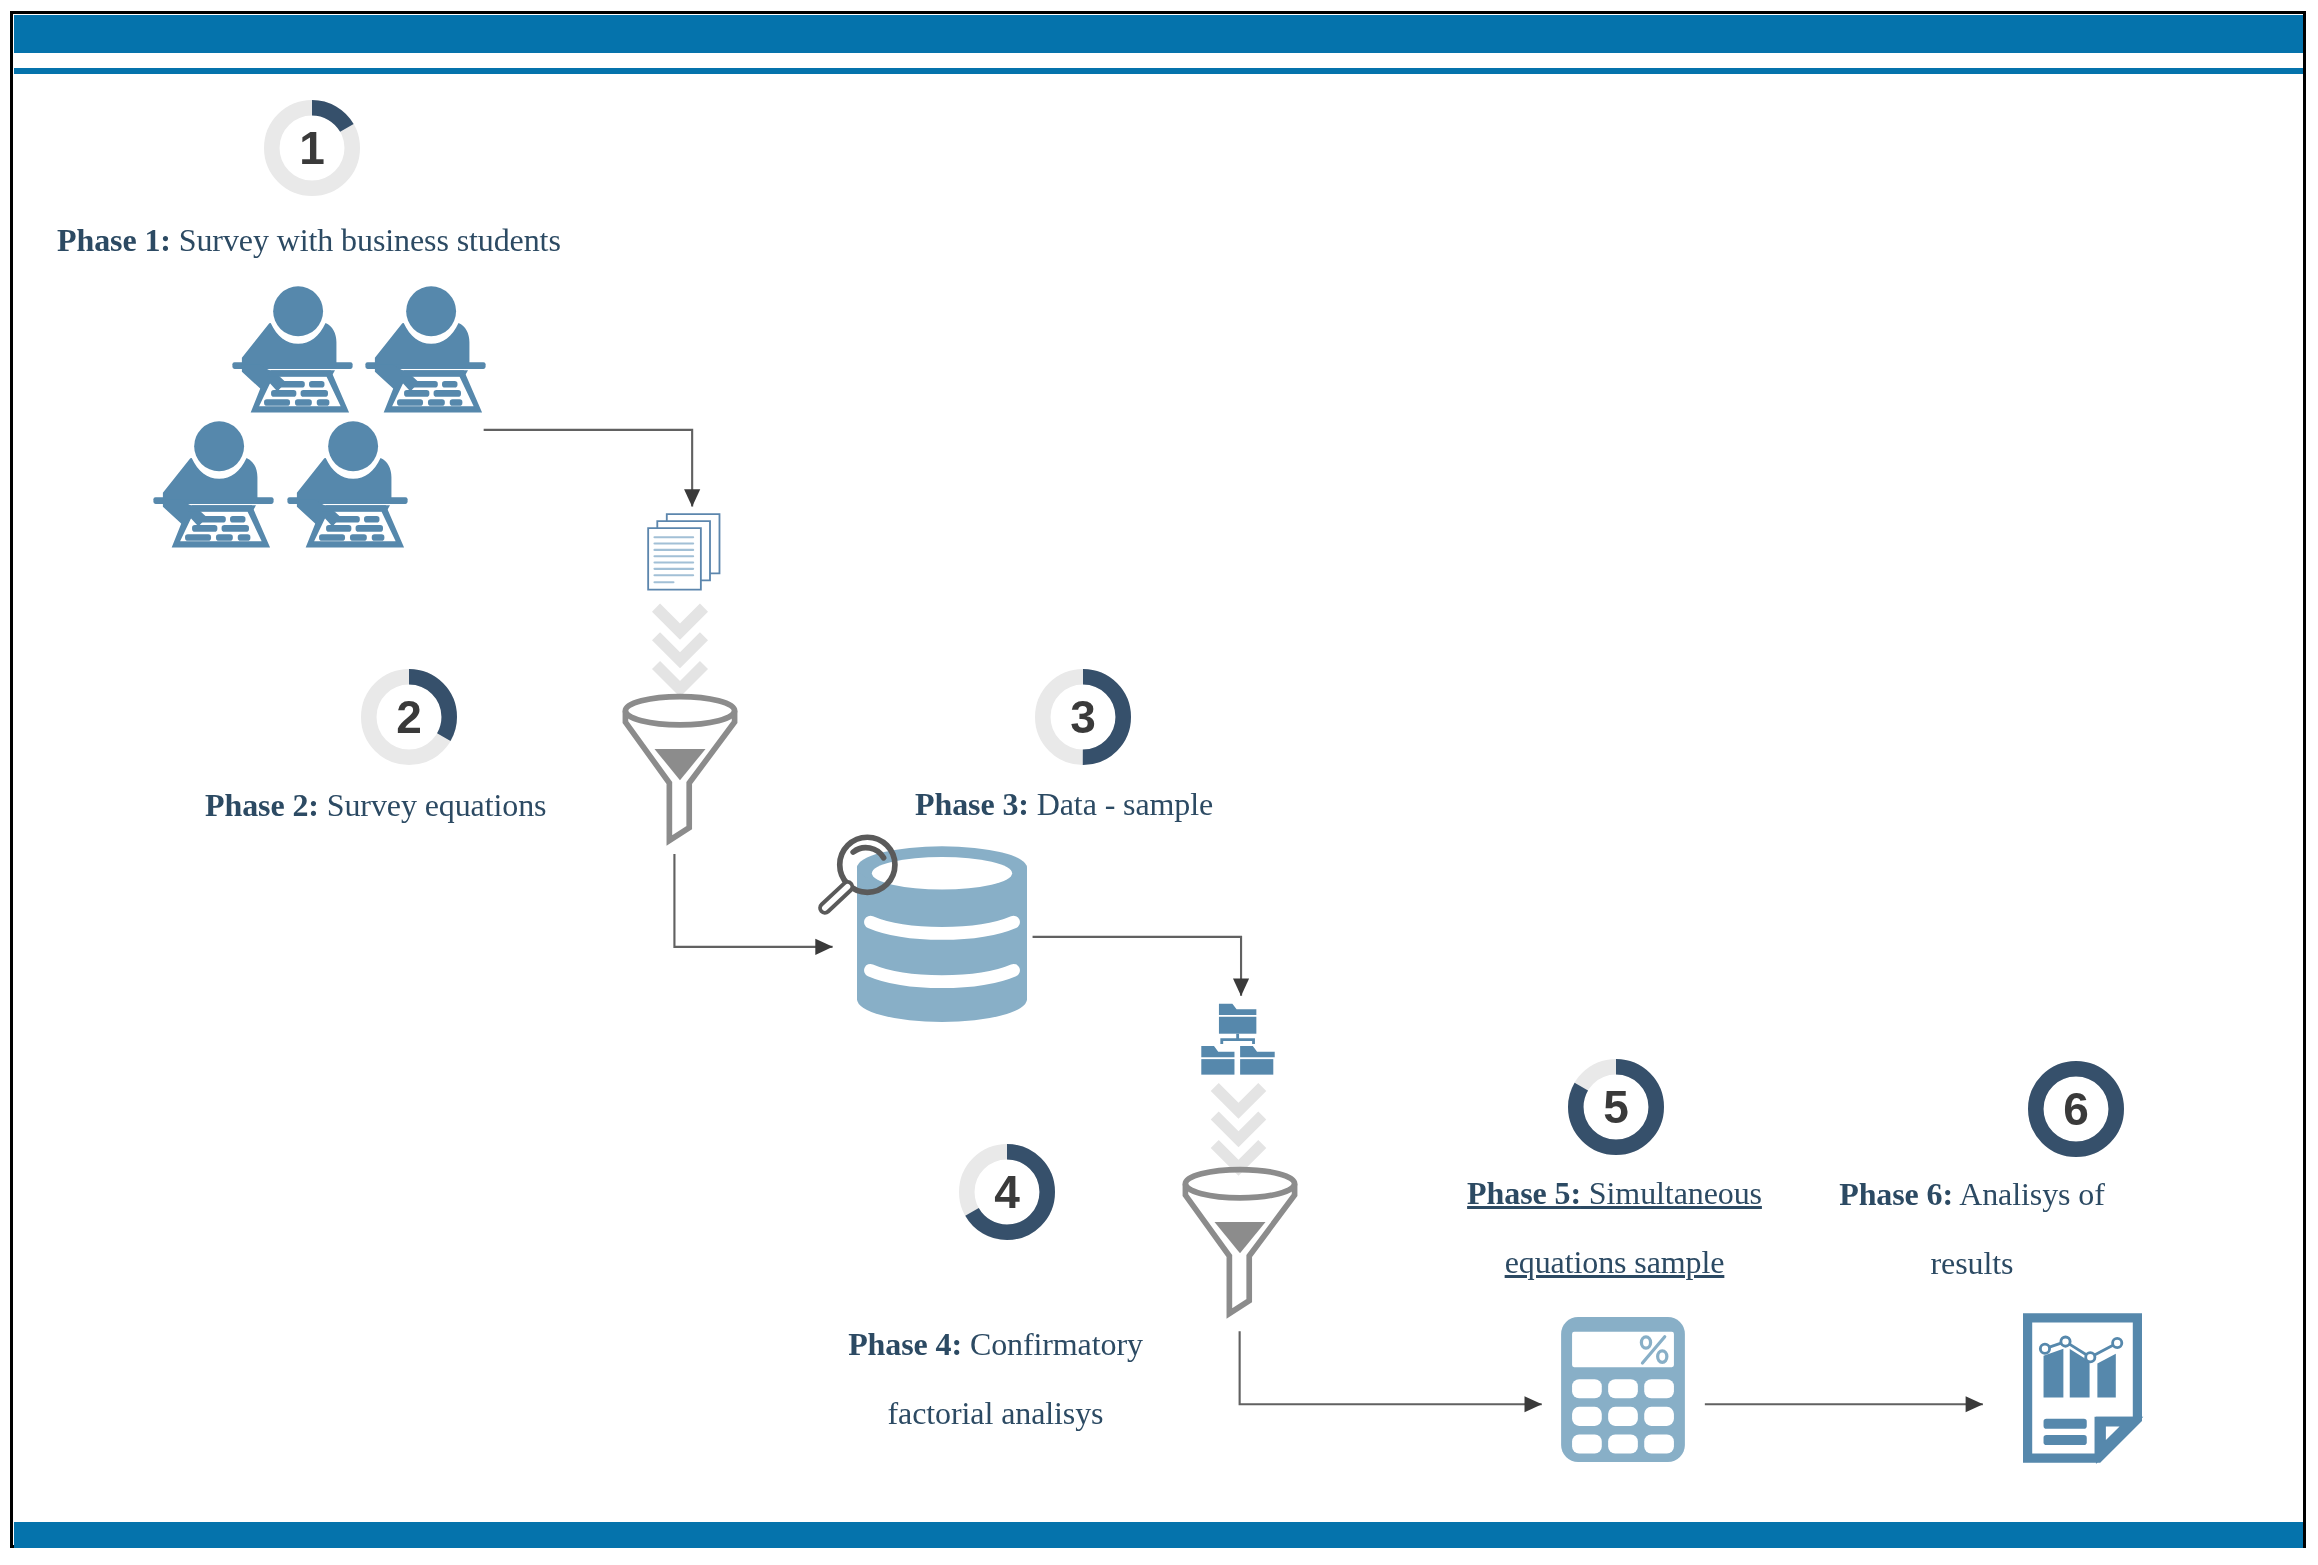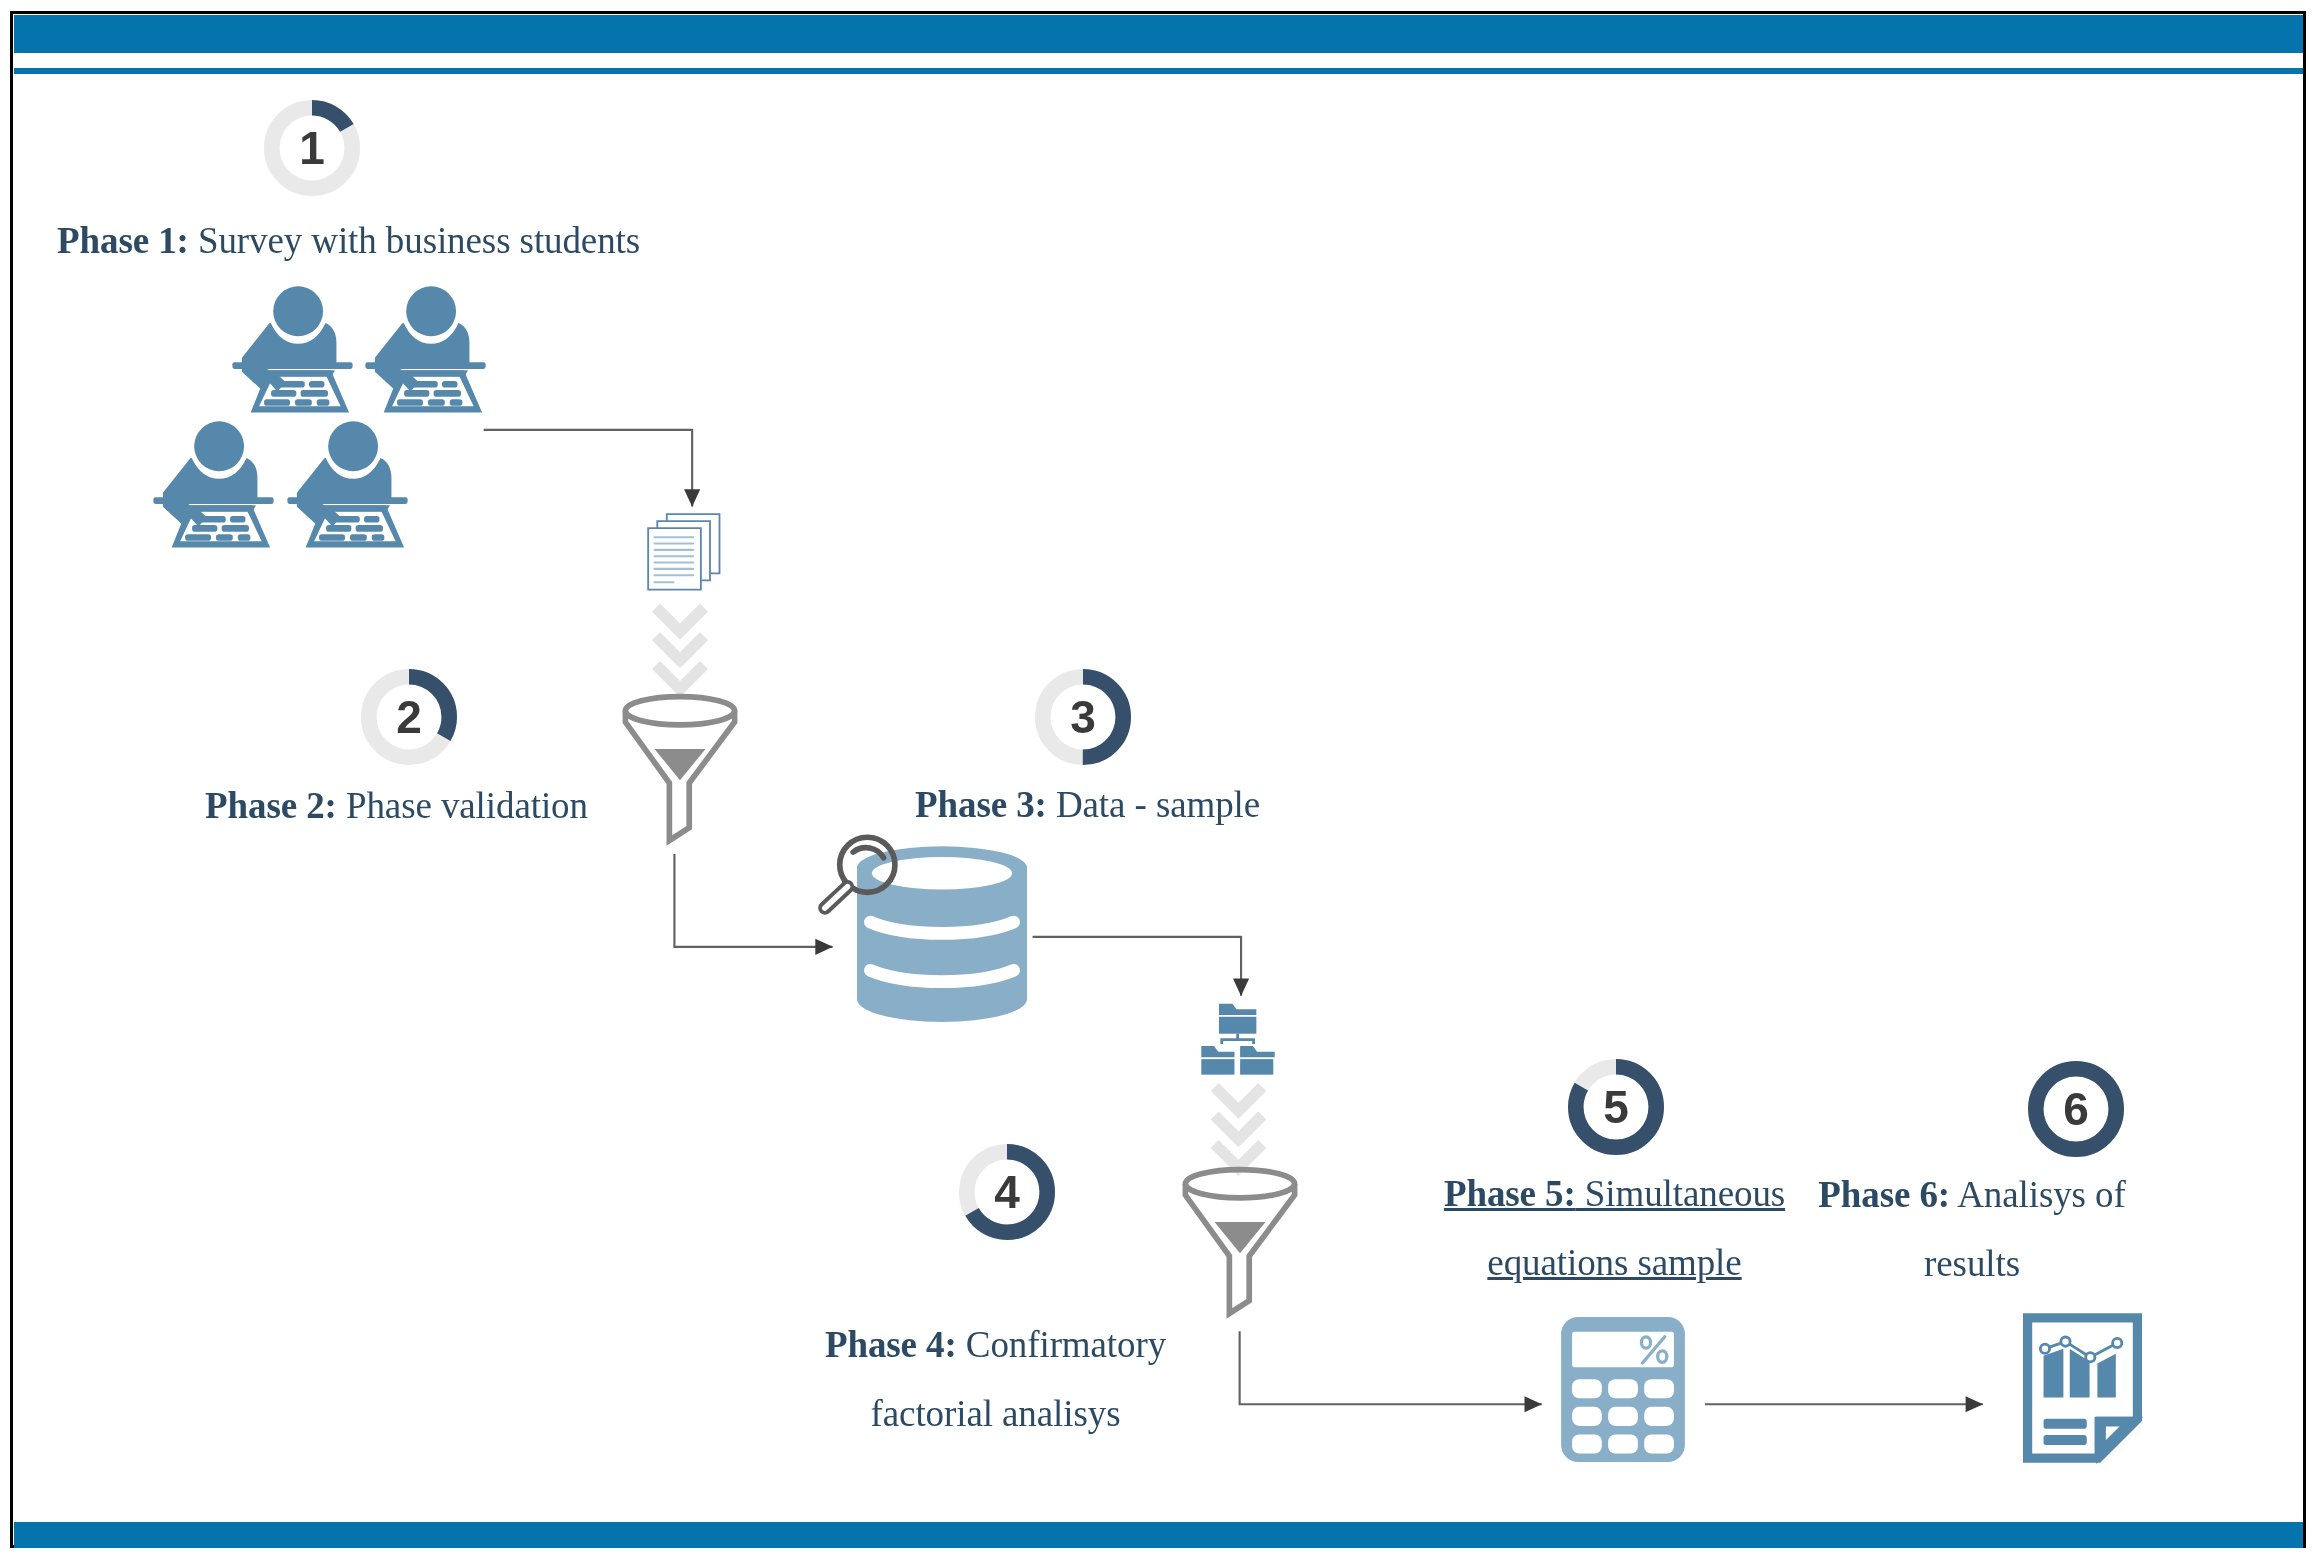--- a/index.html
+++ b/index.html
@@ -1,21 +1,21 @@
 <!DOCTYPE html>
 <html style="font-size:11.3px"><head>
 <meta charset="utf-8">
 <style>
   html,body{margin:0;padding:0;background:#ffffff;}
   #page{position:relative;width:2319px;height:1566px;background:#ffffff;overflow:hidden;
         font-family:"Liberation Serif","DejaVu Serif",serif;}
   .frame{position:absolute;left:10px;top:11.3px;width:2296px;height:1537px;
          border:3.5px solid #000000;box-sizing:border-box;background:#ffffff;}
   .band{position:absolute;background:#0573AC;}
-  .ph{position:absolute;color:#2C4A63;white-space:nowrap;font-size:37px;line-height:69px;letter-spacing:-0.1px;}
+  .ph{position:absolute;color:#2C4A63;white-space:nowrap;font-size:32px;line-height:69px;letter-spacing:-0.1px;}
   .ph .lbl{font-weight:bold;}
   .ph .c{display:block;text-align:center;white-space:nowrap;}
   .donut{position:absolute;}
   .icon{position:absolute;}
   .dnum{position:absolute;left:0;top:0;width:100%;height:100%;display:flex;align-items:center;
         justify-content:center;color:#3A3A3A;font-family:"Liberation Sans","DejaVu Sans",sans-serif;
         font-weight:bold;line-height:1;}
   svg{display:block;overflow:visible;}
 </style>
 </head>
@@ -63,21 +63,21 @@
     <div class="dnum" style="font-size:46px;">5</div>
   </div>
   <div class="donut" style="left:2028px;top:1061px;width:96px;height:96px;">
     <svg width="96" height="96" viewBox="0 0 136 136">
       <circle cx="68" cy="68" r="57.0" fill="none" stroke="#E9E9E9" stroke-width="22"></circle>
       <circle cx="68" cy="68" r="57.0" fill="none" stroke="#36506B" stroke-width="22"></circle>
     </svg>
     <div class="dnum" style="font-size:46px;">6</div>
   </div>
   <div class="ph" style="left:57px;top:206px;"><span class="lbl">Phase 1:</span><span> Survey with business students</span></div>
-  <div class="ph" style="left:205px;top:771px;"><span class="lbl">Phase 2:</span><span> Phase validation</span></div>
+  <div class="ph" style="left:205px;top:771px;"><span class="lbl">Phase 2:</span><span> Survey equations</span></div>
   <div class="ph" style="left:915px;top:770px;text-align:right;"><span class="lbl">Phase 3:</span><span> Data - sample</span></div>
   <div class="ph" style="left:811px;top:1310px;width:369px;text-align:center;">
     <span class="c"><span class="lbl">Phase 4:</span><span> Confirmatory</span></span>
     <span class="c">factorial analisys</span>
   </div>
   <div class="ph" style="left:1433px;top:1159px;width:363px;text-align:center;text-decoration:underline;">
     <span class="c"><span class="lbl">Phase 5:</span><span> Simultaneous</span></span>
     <span class="c">equations sample</span>
   </div>
   <div class="ph" style="left:1808px;top:1160px;width:328px;text-align:center;">

